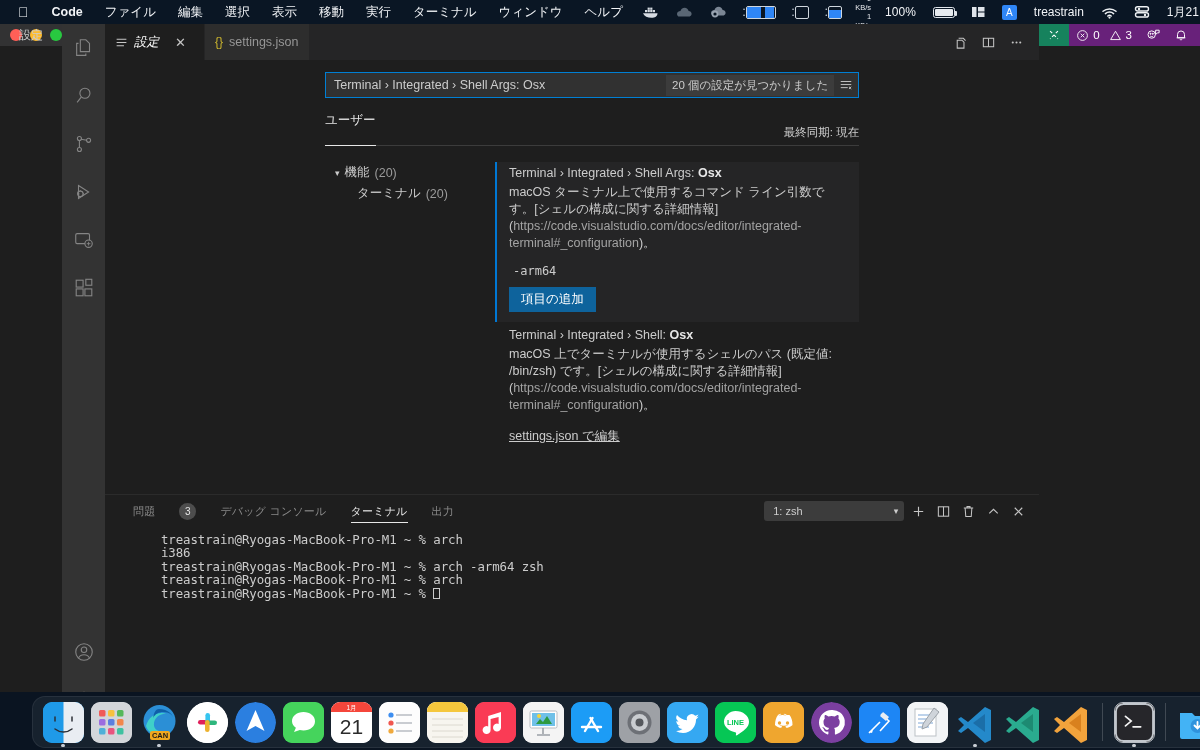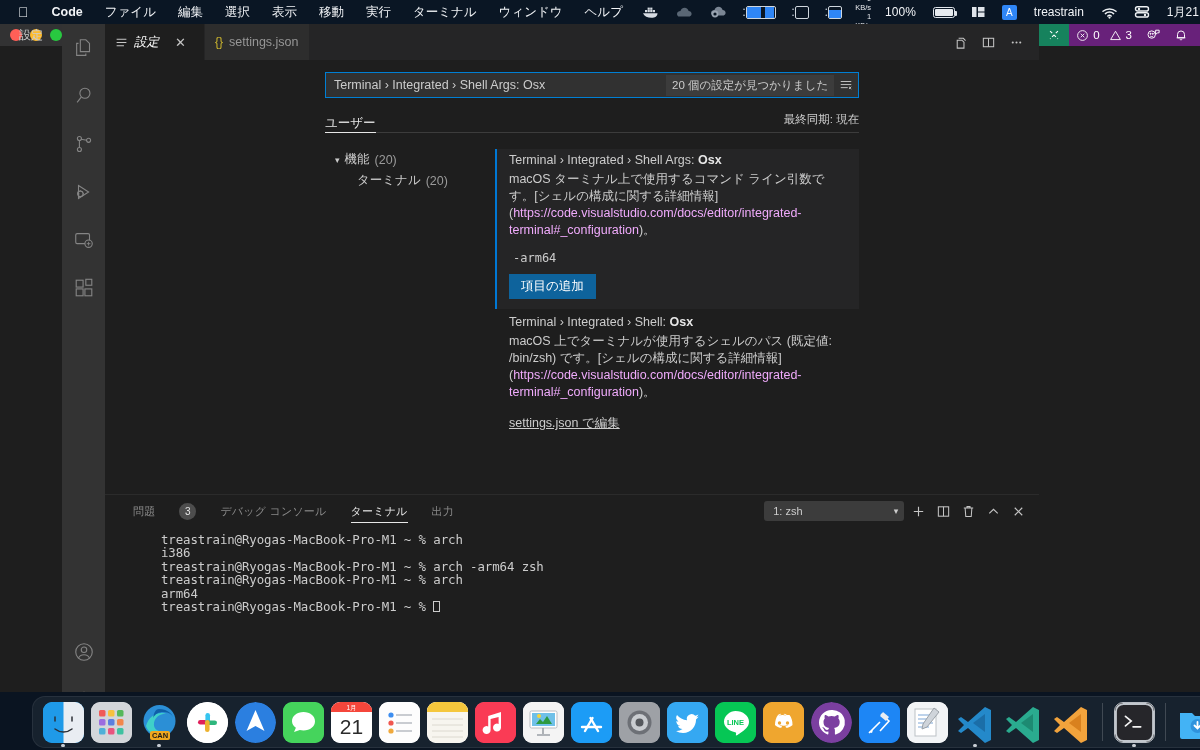--- a/index.html
+++ b/index.html
@@ -88,41 +88,41 @@
     display: flex; align-items: center; padding: 0 0 0 8px; position: relative;
   }
   .settings-search .val { font-size: 12.5px; color: #cccccc; }
   .ss-count { margin-left: auto; font-size: 11.5px; color: #cccccc; background: #3c3c3c; padding: 3px 6px; }
   .ss-icon { width: 24px; display: flex; align-items: center; justify-content: center; color: #c5c5c5; }
 
   .settings-header {
     margin: 14px 180px 0 220px; display: flex; align-items: flex-end;
     border-bottom: 1px solid #3c3c3c; padding-bottom: 5px;
   }
-  .st-tab { font-size: 12.5px; color: #e7e7e7; padding-bottom: 0; border-bottom: 1px solid #e7e7e7; margin-bottom: -6px; }
+  .st-tab { font-size: 12.5px; color: #e7e7e7; padding-bottom: 16px; border-bottom: 1px solid #e7e7e7; margin-bottom: -6px; }
   .st-sync { margin-left: auto; font-size: 11.5px; color: #cccccc; }
 
   .settings-body { display: flex; margin-top: 16px; }
   .toc { width: 160px; margin-left: 230px; flex: none; font-size: 12.5px; }
   .toc-row { display: flex; align-items: center; gap: 5px; color: #cccccc; padding: 2px 0; }
   .toc-row.sub { padding-left: 22px; color: #cccccc; }
   .toc-row .cnt { color: #9a9a9a; }
   .toc-row .nm { font-weight: normal; }
   .toc-chev { font-size: 9px; color: #cccccc; }
 
   .setlist { flex: 1; margin-right: 180px; margin-left: 0; }
   .setting {
     position: relative; padding: 4px 14px 10px 14px; margin-bottom: 2px;
   }
   .setting.focused { background: #252526; }
   .setting.focused:before { content: ""; position: absolute; left: 0; top: 0; bottom: 0; width: 2px; background: #0078d4; }
   .setting .title { font-size: 12.5px; color: #e7e7e7; font-weight: bold; margin-bottom: 4px; }
   .setting .title .crumb { font-weight: normal; color: #cccccc; }
   .setting .desc { font-size: 12.5px; color: #cccccc; line-height: 17px; }
-  .setting .desc a { color: #f0abfc; text-decoration: none; }
+  .setting .desc a { color: #a3a3a3; text-decoration: none; }
   .list-rows { margin-top: 10px; }
   .list-row { font-size: 12px; color: #cccccc; padding: 2px 2px 3px 4px; font-family: "DejaVu Sans Mono", monospace; }
   .btn-add {
     margin-top: 6px; background: #0e639c; color: #ffffff; border: none;
     font-size: 12.5px; padding: 4px 12px; font-family: inherit;
   }
   .link-edit { display: inline-block; margin-top: 14px; font-size: 12.5px; color: #cccccc; text-decoration: underline; }
 
   
   .panel { height: 230px; background: #1e1e1e; border-top: 1px solid #2b2b2b; display: flex; flex-direction: column; flex: none; }
@@ -533,21 +533,20 @@
                   </svg>
               </span>
             </div>
           </div>
 
           <div class="term-body">
             <div class="term-line">treastrain@Ryogas-MacBook-Pro-M1 ~ % arch</div>
             <div class="term-line">i386</div>
             <div class="term-line">treastrain@Ryogas-MacBook-Pro-M1 ~ % arch -arm64 zsh</div>
             <div class="term-line">treastrain@Ryogas-MacBook-Pro-M1 ~ % arch</div>
-            <div class="term-line">arm64</div>
             <div class="term-line"><span>treastrain@Ryogas-MacBook-Pro-M1 ~ % </span><span class="cursor-box"></span></div>
           </div>
         </div>
 
       </div>
     </div>
 
     <div class="statusbar">
       <div class="sb-remote">
         <span>

